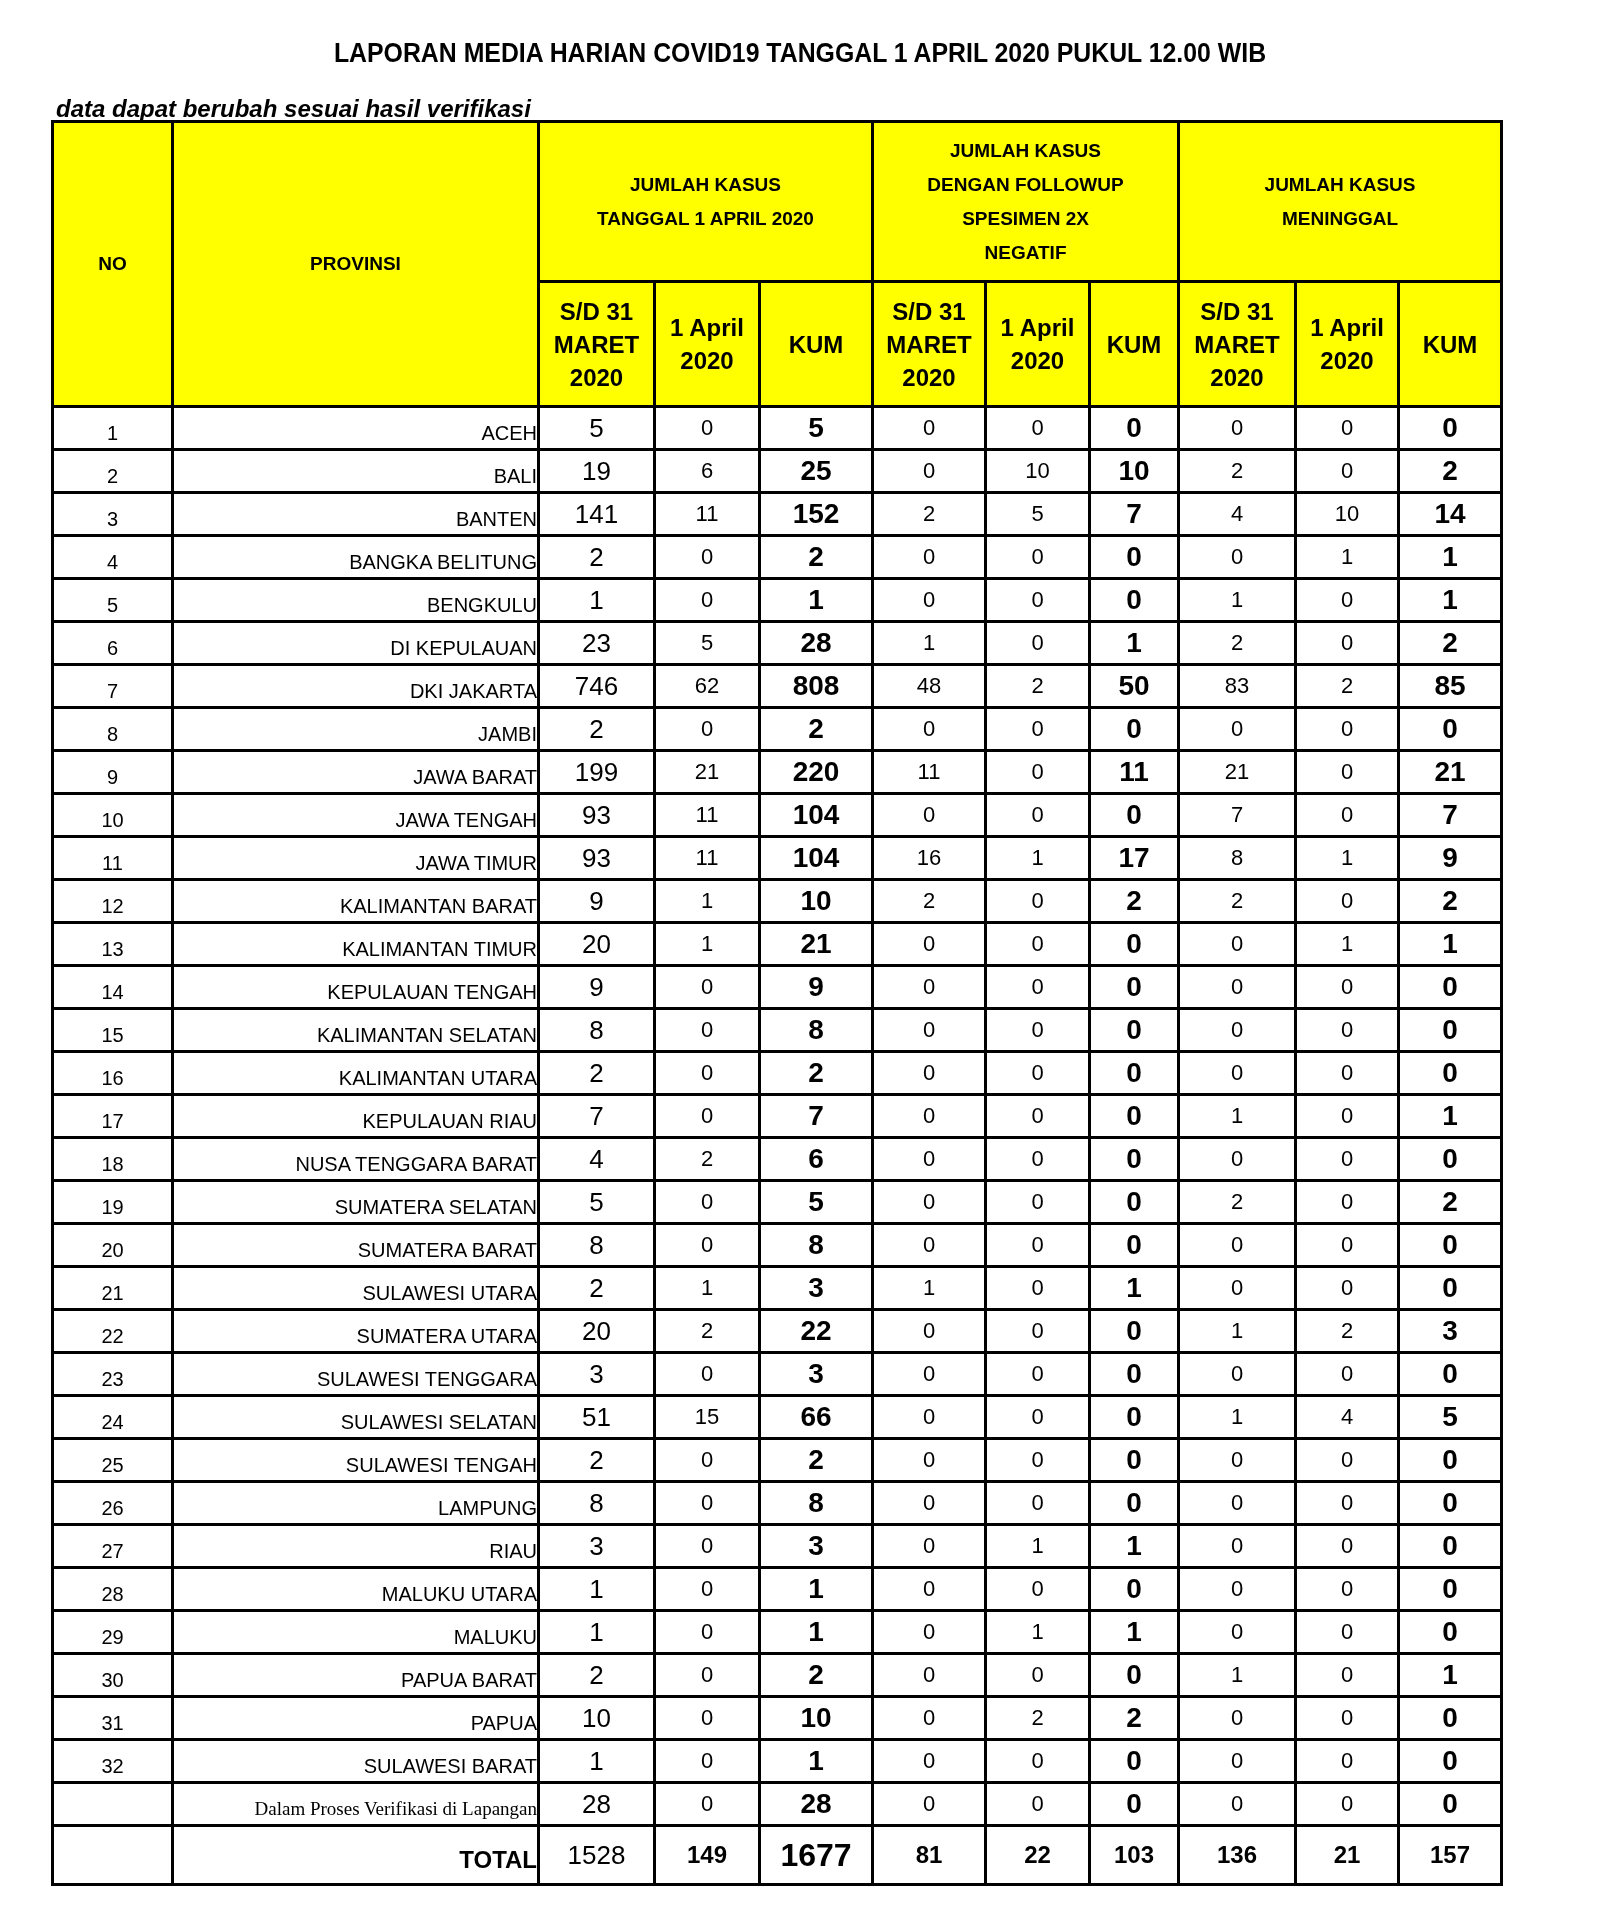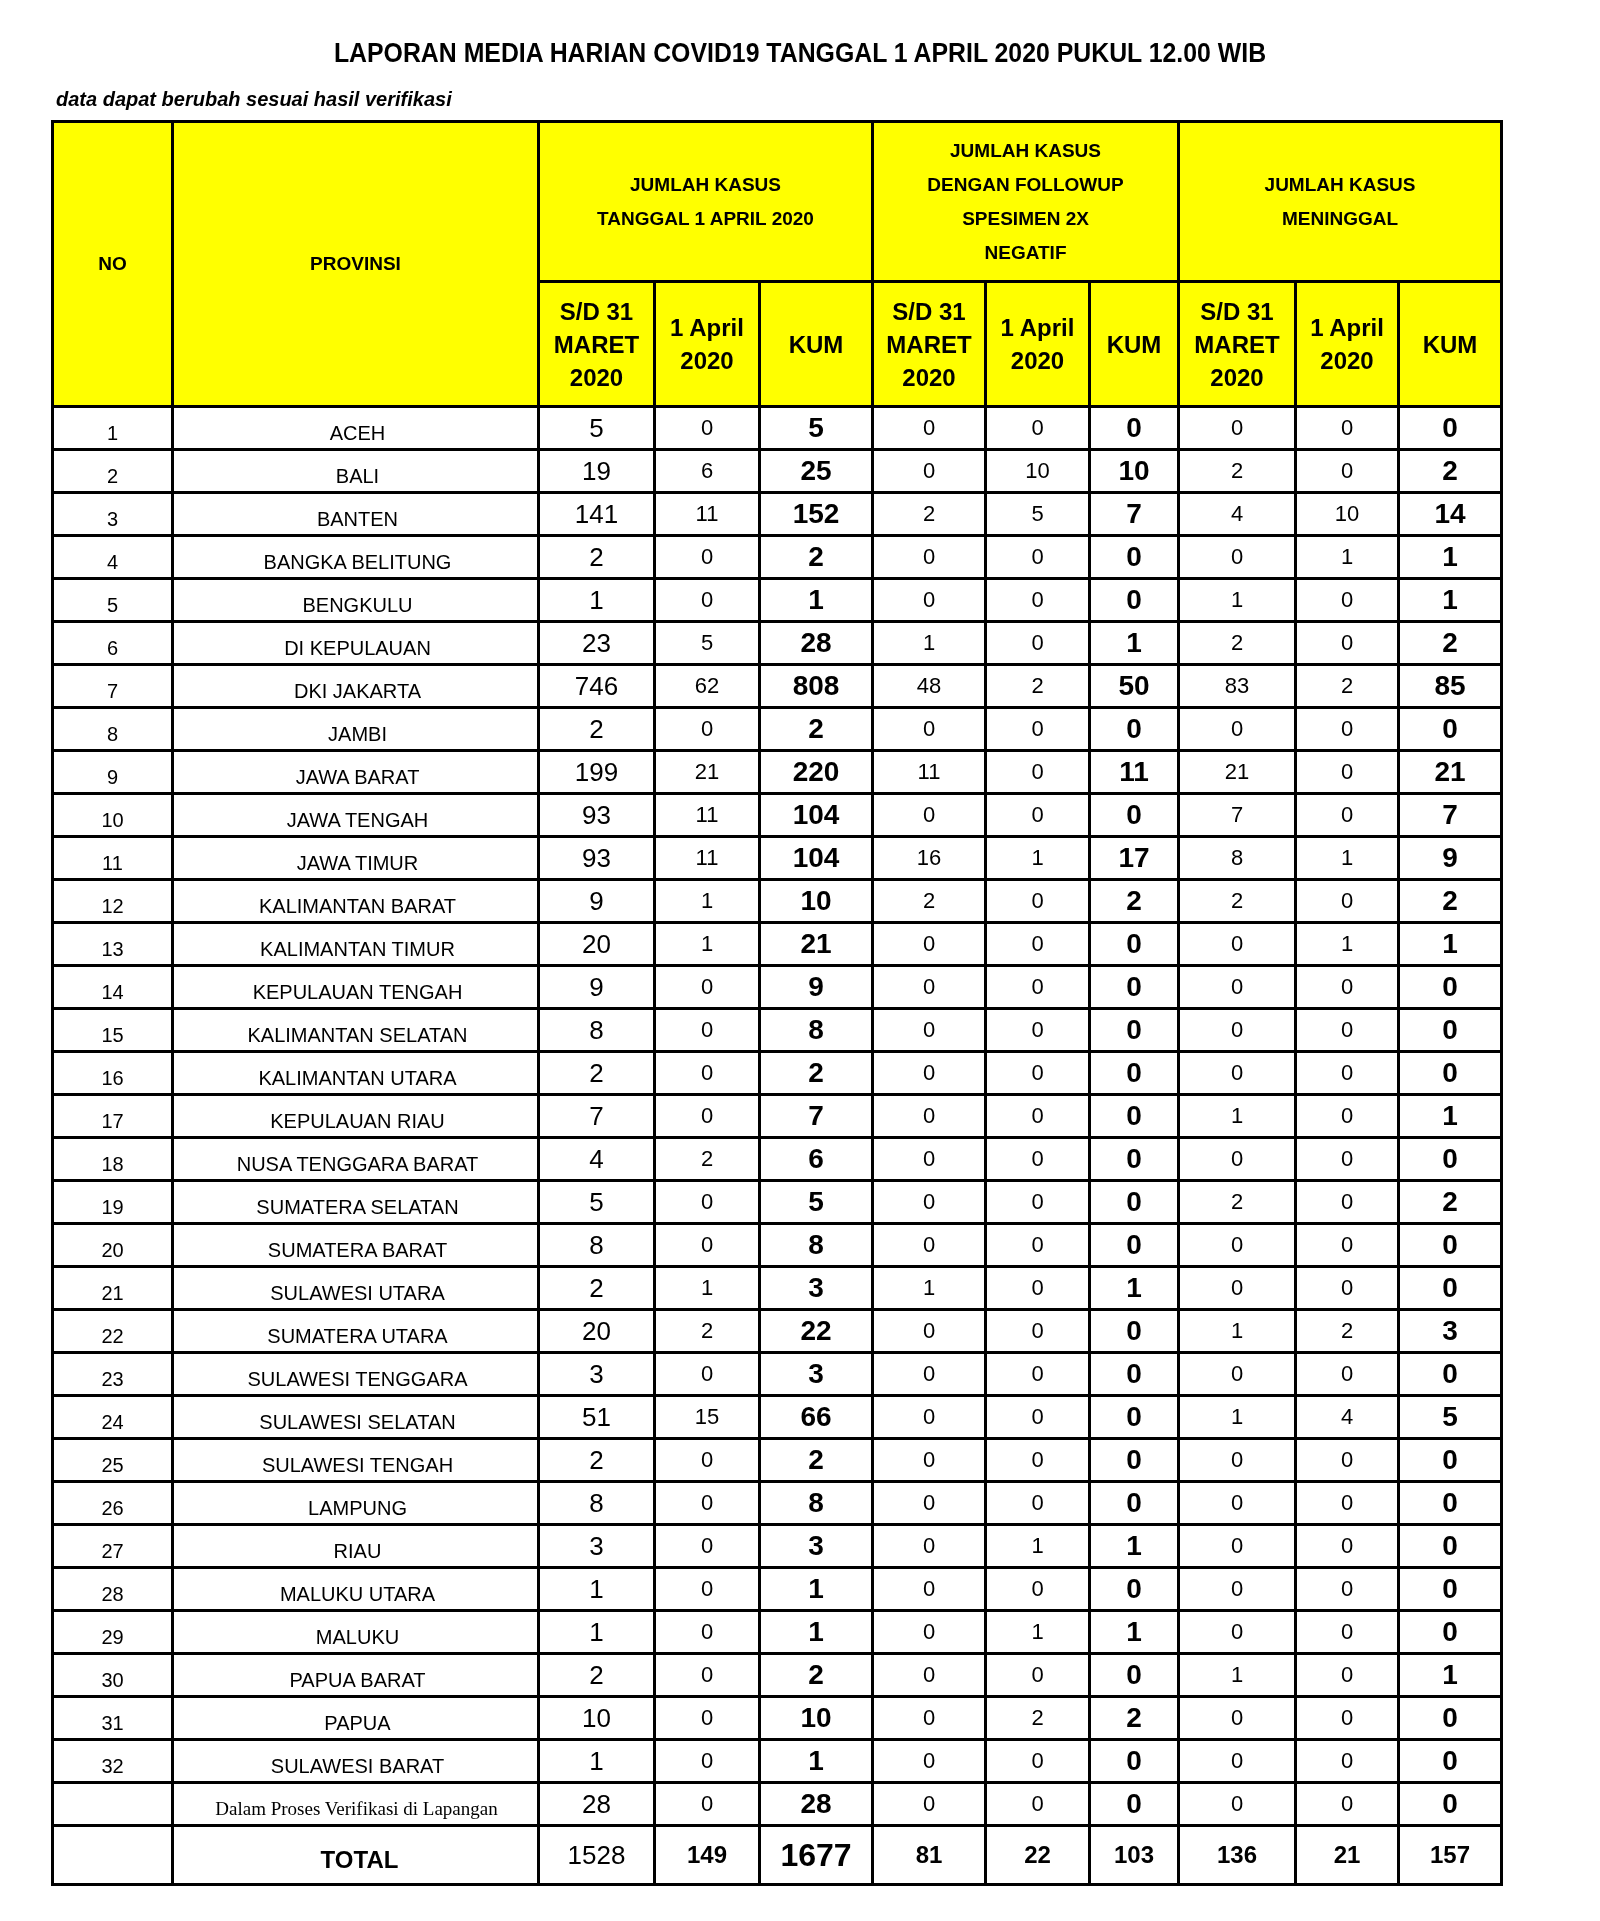--- a/index.html
+++ b/index.html
@@ -1,28 +1,28 @@
 <!DOCTYPE html>
 <html><head>
 <meta charset="utf-8">
 <style>
   html, body { margin: 0; padding: 0; background: #ffffff; }
   body { width: 1600px; height: 1921px; position: relative; font-family: "Liberation Sans", sans-serif; color: #000; overflow: hidden; }
   .title { position: absolute; left: 0; width: 1600px; top: 38px; text-align: center; font-weight: bold; font-size: 27px; letter-spacing: 0px; transform: scaleX(0.92); transform-origin: 800px 0; }
-  .subtitle { position: absolute; left: 56px; top: 88px; font-weight: bold; font-style: italic; font-size: 20px; }
+  .subtitle { position: absolute; left: 56px; top: 95px; font-weight: bold; font-style: italic; font-size: 24px; }
   table.report { position: absolute; left: 51px; top: 120px; border-collapse: collapse; table-layout: fixed; width: 1449px; }
   table.report td, table.report th { border: 3px solid #000; padding: 0; text-align: center; vertical-align: middle; }
   thead th { background: #ffff00; font-weight: bold; font-size: 19px; line-height: 34px; }
   thead th.sub { font-size: 24px; line-height: 33px; }
   thead tr.grp { height: 160px; }
   thead tr.subs { height: 125px; }
   tbody tr { height: 43px; }
   tbody td { font-size: 26px; }
   tbody td.no { font-size: 20px; padding-top: 10px; }
-  tbody td.prov { text-align: center; font-size: 20px; padding-left: 4px; padding-top: 10px; white-space: nowrap; overflow: hidden; }
+  tbody td.prov { text-align: right; font-size: 20px; padding-left: 4px; padding-top: 10px; white-space: nowrap; overflow: hidden; }
   tbody td.kum { font-weight: bold; font-size: 28px; }
   tbody td.n { font-size: 26px; }
   tbody td.n.small { font-size: 22px; }
   tr.total td { height: 46px; }
   tr.total td.prov { font-weight: bold; font-size: 24px; padding-left: 8px; }
   tr.total td.n { font-size: 26px; }
   tr.total td.b { font-weight: bold; font-size: 24px; }
   tr.total td.big { font-weight: bold; font-size: 32px; }
   tr.verif td.prov { font-size: 19px; padding-left: 2px; font-family: Liberation Serif, serif; }
 </style>

